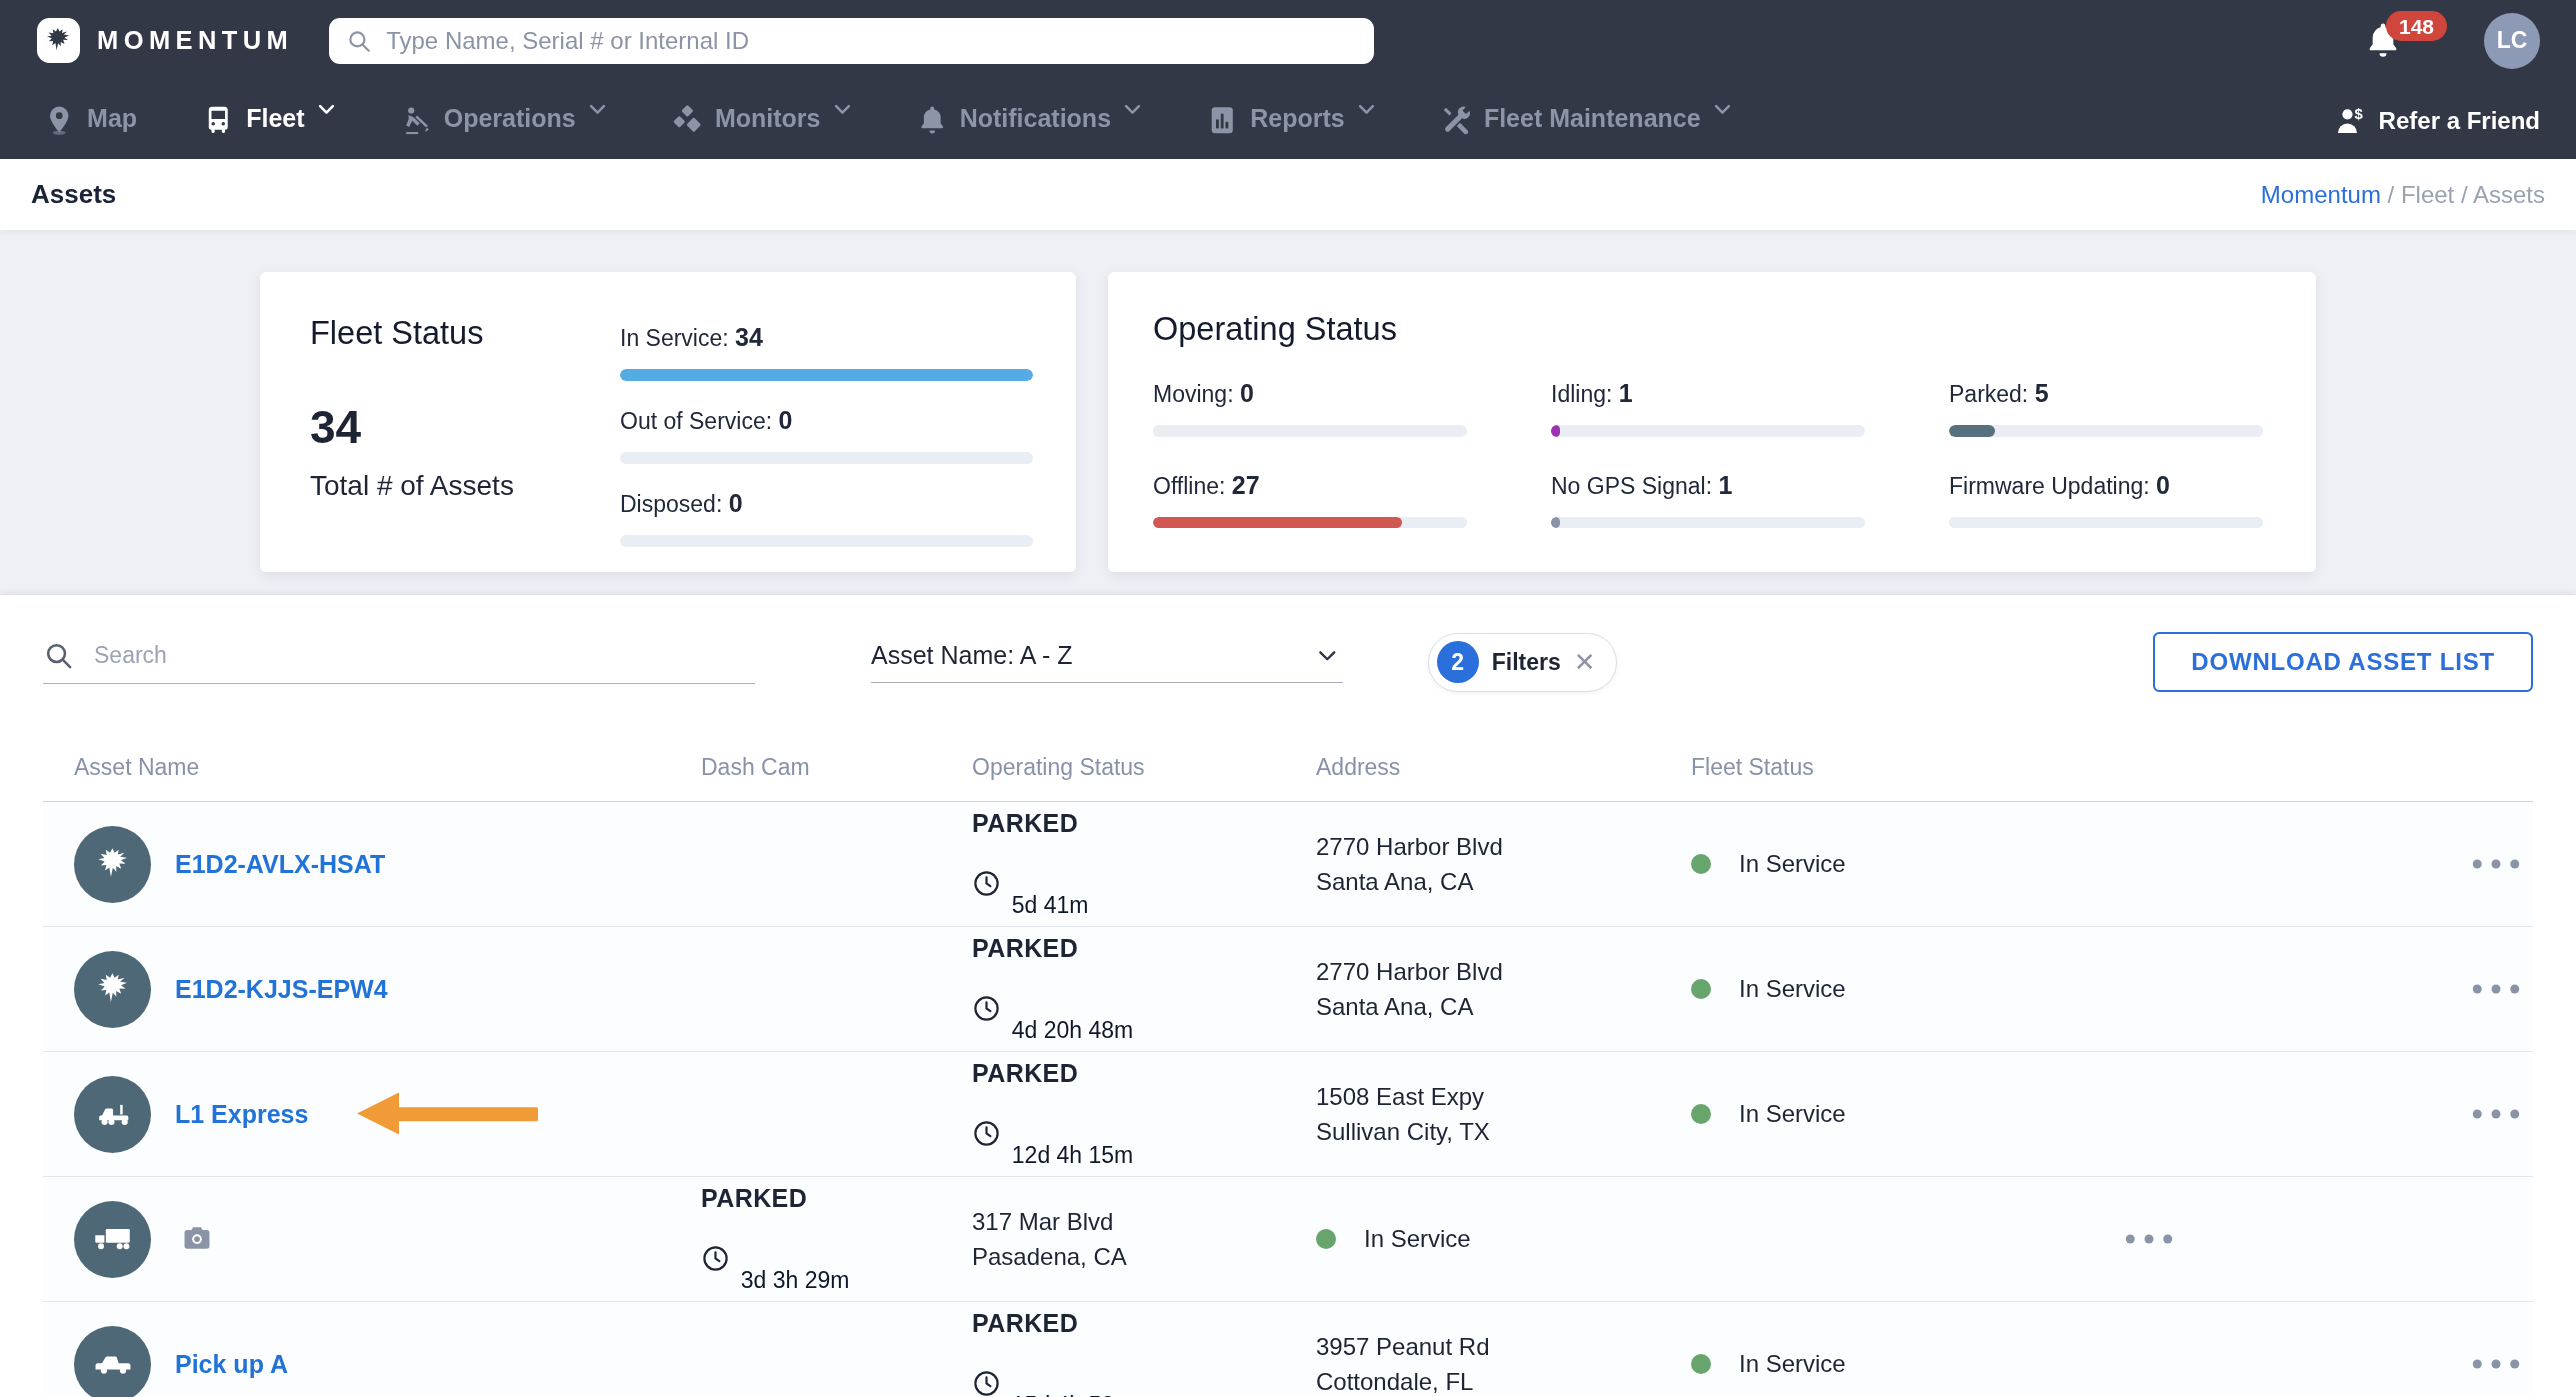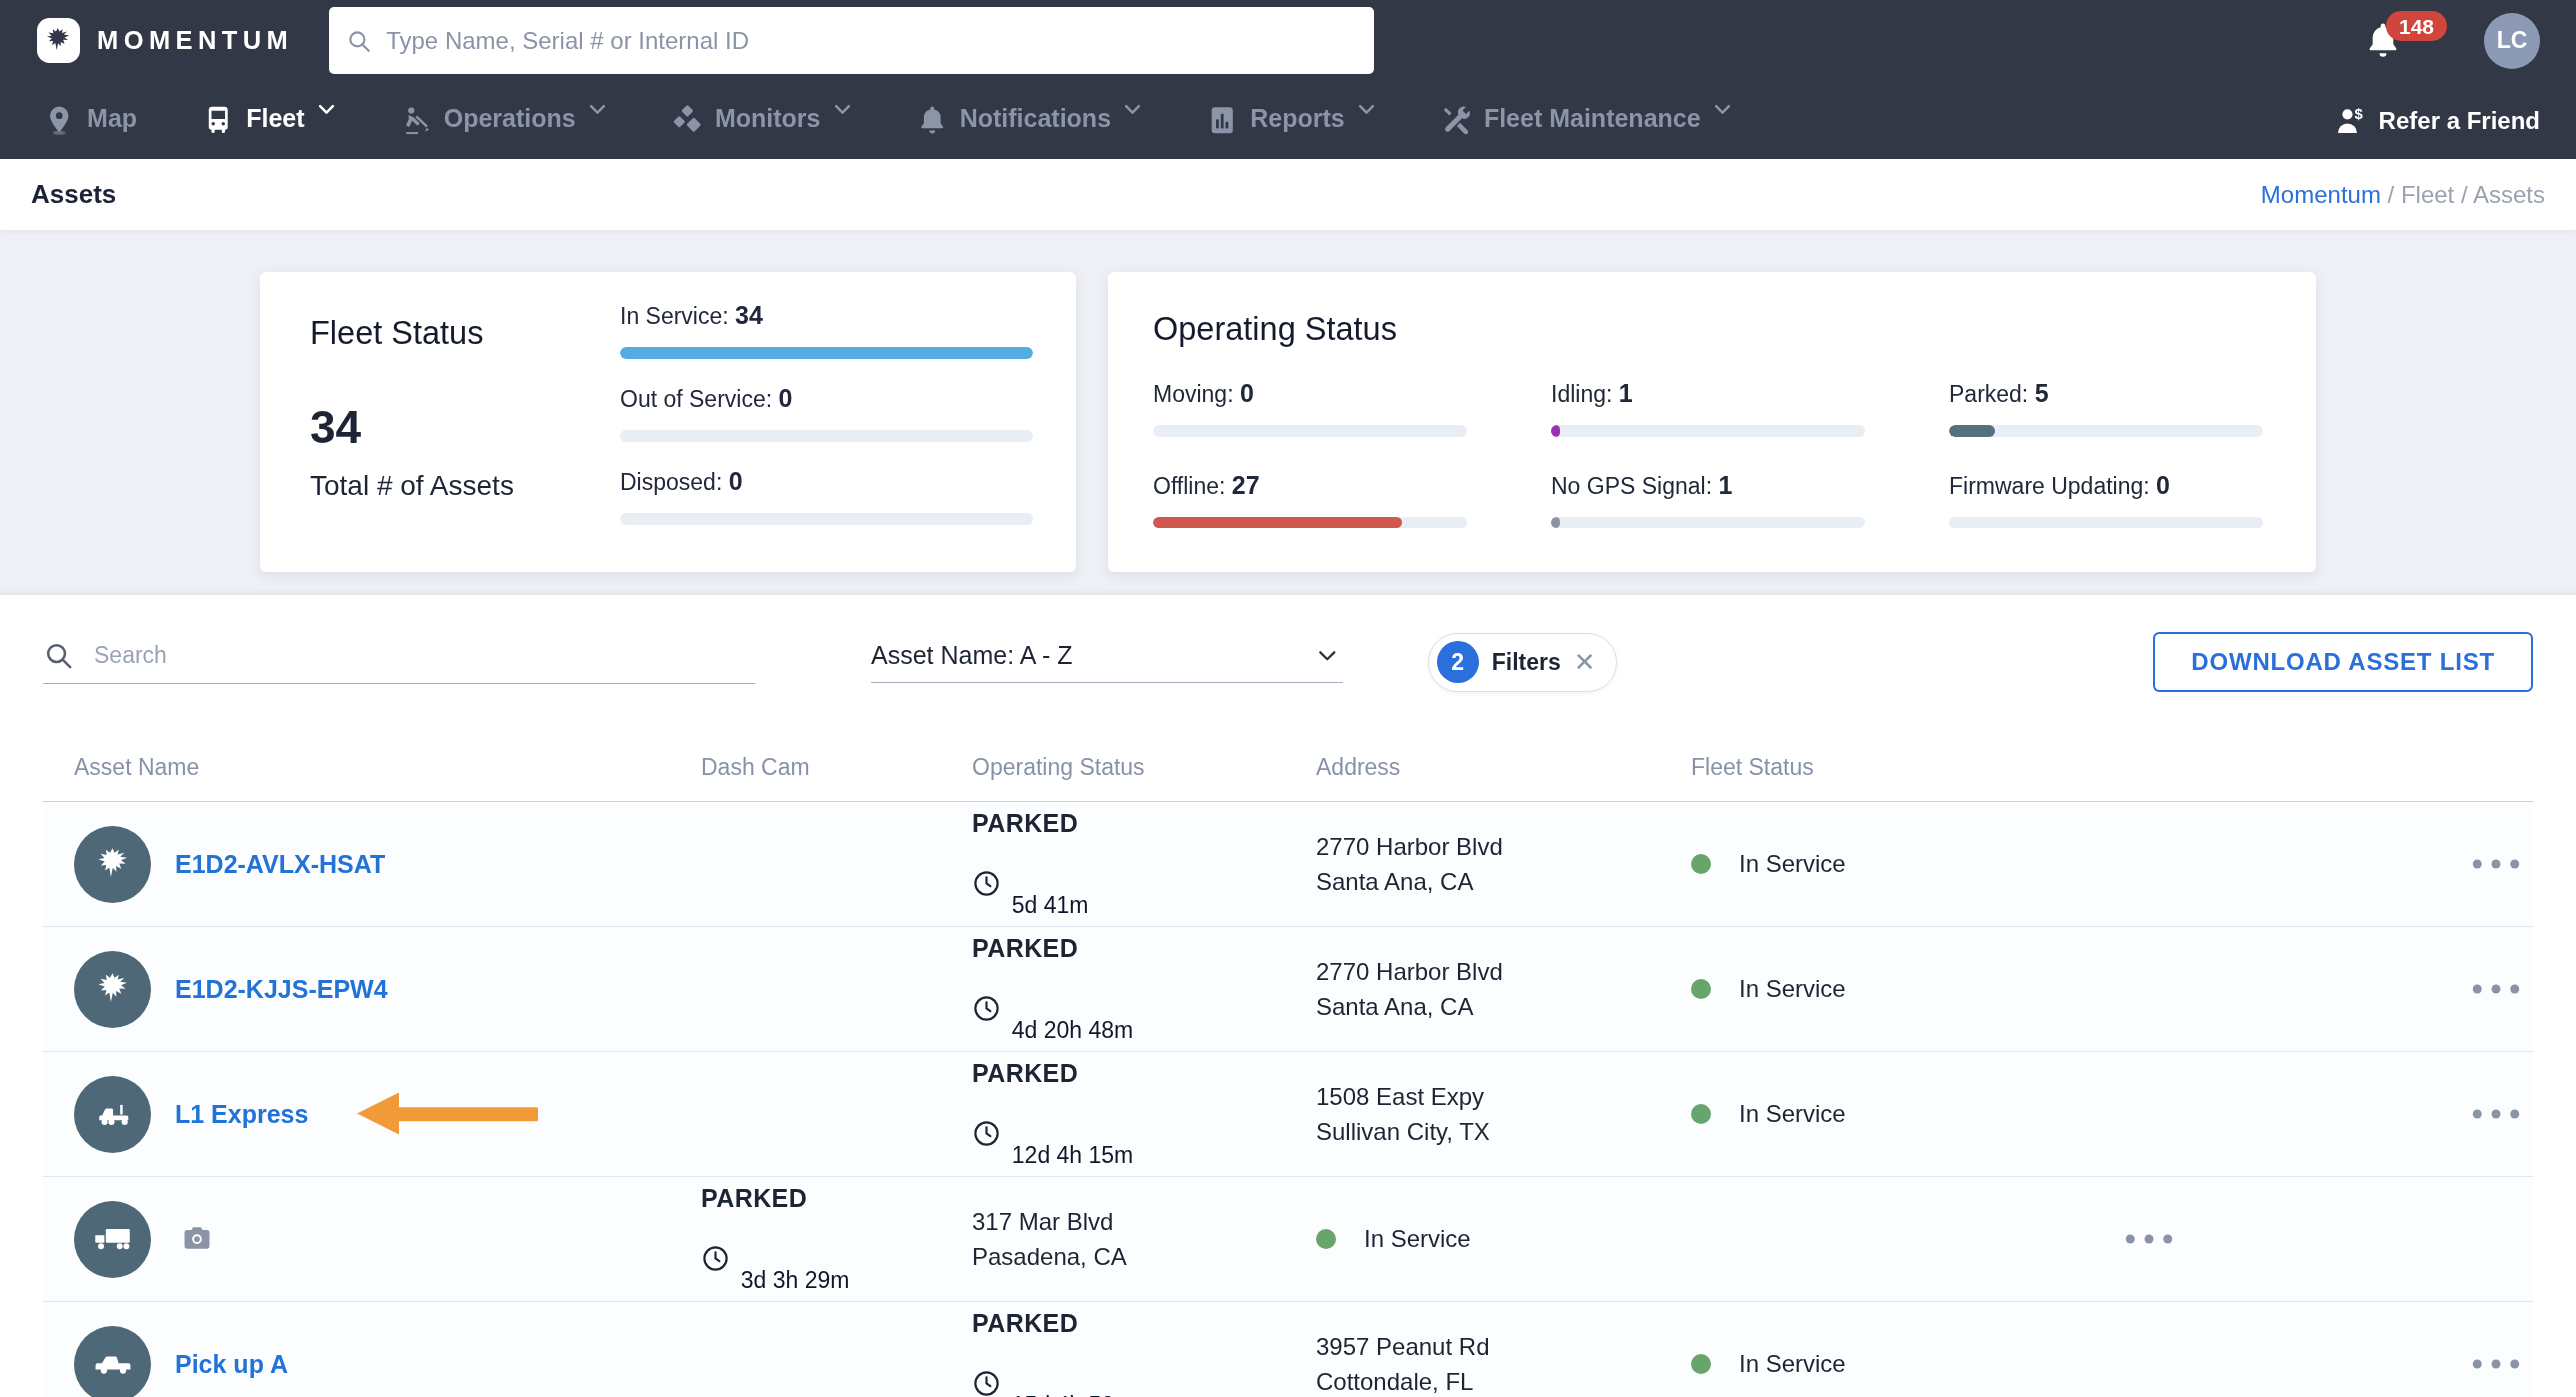--- a/index.html
+++ b/index.html
@@ -5,21 +5,21 @@
   * { box-sizing: border-box; margin: 0; padding: 0; }
   html, body { width: 2576px; height: 1398px; overflow: hidden; }
   body { font-family: "Liberation Sans", sans-serif; background: #eef0f5; color: #1d2433; }
 
   
   .topbar { height: 159px; background: #323846; color: #fff; }
   .topbar-row1 { display: flex; align-items: center; height: 81px; padding: 0 36px 0 37px; }
   .logo-tile { width: 43px; height: 45px; background: #fff; border-radius: 12.4px; display: flex; align-items: center; justify-content: center; flex: 0 0 auto; }
   .logo-tile svg { width: 32.5px; height: 32.5px; color: #323846; }
   .brand { margin-left: 17px; font-size: 25.5px; font-weight: 700; letter-spacing: 5.4px; }
-  .global-search { margin-left: 36px; width: 1045px; height: 67px; background: #fff; border-radius: 5px; display: flex; align-items: center; padding: 0 17px; }
+  .global-search { margin-left: 36px; width: 1045px; height: 46px; background: #fff; border-radius: 11px; display: flex; align-items: center; padding: 0 17px; }
   .global-search svg { width: 26px; height: 26px; color: #8b93a7; flex: 0 0 auto; }
   .global-search input { border: 0; outline: 0; flex: 1; margin-left: 14px; font-size: 24px; font-family: "Liberation Sans", sans-serif; color: #1d2433; background: transparent; }
   .global-search input::placeholder { color: #8b93a7; }
   .bell-wrap { margin-left: auto; margin-right: 81px; position: relative; width: 40px; height: 43px; cursor: pointer; }
   .bell-wrap > svg { width: 40px; height: 43px; color: #fff; }
   .badge { position: absolute; left: 23px; top: -7.7px; background: #d0453c; color: #fff; font-size: 21px; font-weight: 600; border-radius: 20px; padding: 2.3px 13px; line-height: 1.2; }
   .avatar { width: 56px; height: 56px; border-radius: 50%; background: #8d9ab5; color: #fff; font-size: 23px; font-weight: 700; display: flex; align-items: center; justify-content: center; cursor: pointer; }
 
   .topbar-row2 { display: flex; align-items: center; height: 79px; padding: 0 36px 0 43px; gap: 65px; }
   .nav-item { display: flex; align-items: flex-start; gap: 11.6px; color: #8c94a8; font-size: 25px; font-weight: 600; cursor: pointer; white-space: nowrap; }
@@ -38,21 +38,21 @@
   .breadcrumb .crumb-link { color: #2a6fdb; cursor: pointer; }
 
   
   .cards-band { position: relative; height: 365px; background: #eef0f5; }
   .card { position: absolute; top: 42px; height: 300px; background: #fff; border-radius: 6.2px; box-shadow: 0 3.1px 12.4px rgba(30,40,60,.08); }
   .card-fleet { left: 260px; width: 816px; display: flex; }
   .card-fleet .left { padding: 43px 0 0 50px; width: 341px; }
   .card-title { font-size: 32.5px; font-weight: 500; color: #141b2d; }
   .big-number { font-size: 46px; font-weight: 700; margin-top: 48px; }
   .total-label { font-size: 28px; margin-top: 15.5px; font-weight: 400; }
-  .card-fleet .right { padding-top: 29px; width: 413px; margin-left: auto; margin-right: 43px; display: flex; flex-direction: column; gap: 25.5px; }
+  .card-fleet .right { padding-top: 29px; width: 413px; margin-left: auto; margin-right: 43px; display: flex; flex-direction: column; gap: 25.5px; margin-top: 22px; }
   .stat .stat-line { font-size: 23px; color: #20283a; }
   .stat .stat-line b { font-size: 25px; font-weight: 700; }
   .bar { margin-top: 17px; height: 11.6px; border-radius: 6.2px; background: #e9edf4; overflow: hidden; }
   .bar .fill { height: 100%; border-radius: 6.2px; }
   .card-operating { left: 1108px; width: 1208px; padding: 39px 0 0 45px; }
   .op-grid { margin-top: 31px; display: grid; grid-template-columns: repeat(3, 314px); column-gap: 84px; row-gap: 34px; }
 
   
   .lower { background: #fff; min-height: 802px; padding: 0 43px; box-shadow: 0 -2.3px 5.4px rgba(40,50,70,.09); position: relative; }
   .toolbar { display: flex; align-items: center; padding-top: 37px; gap: 22px; }

